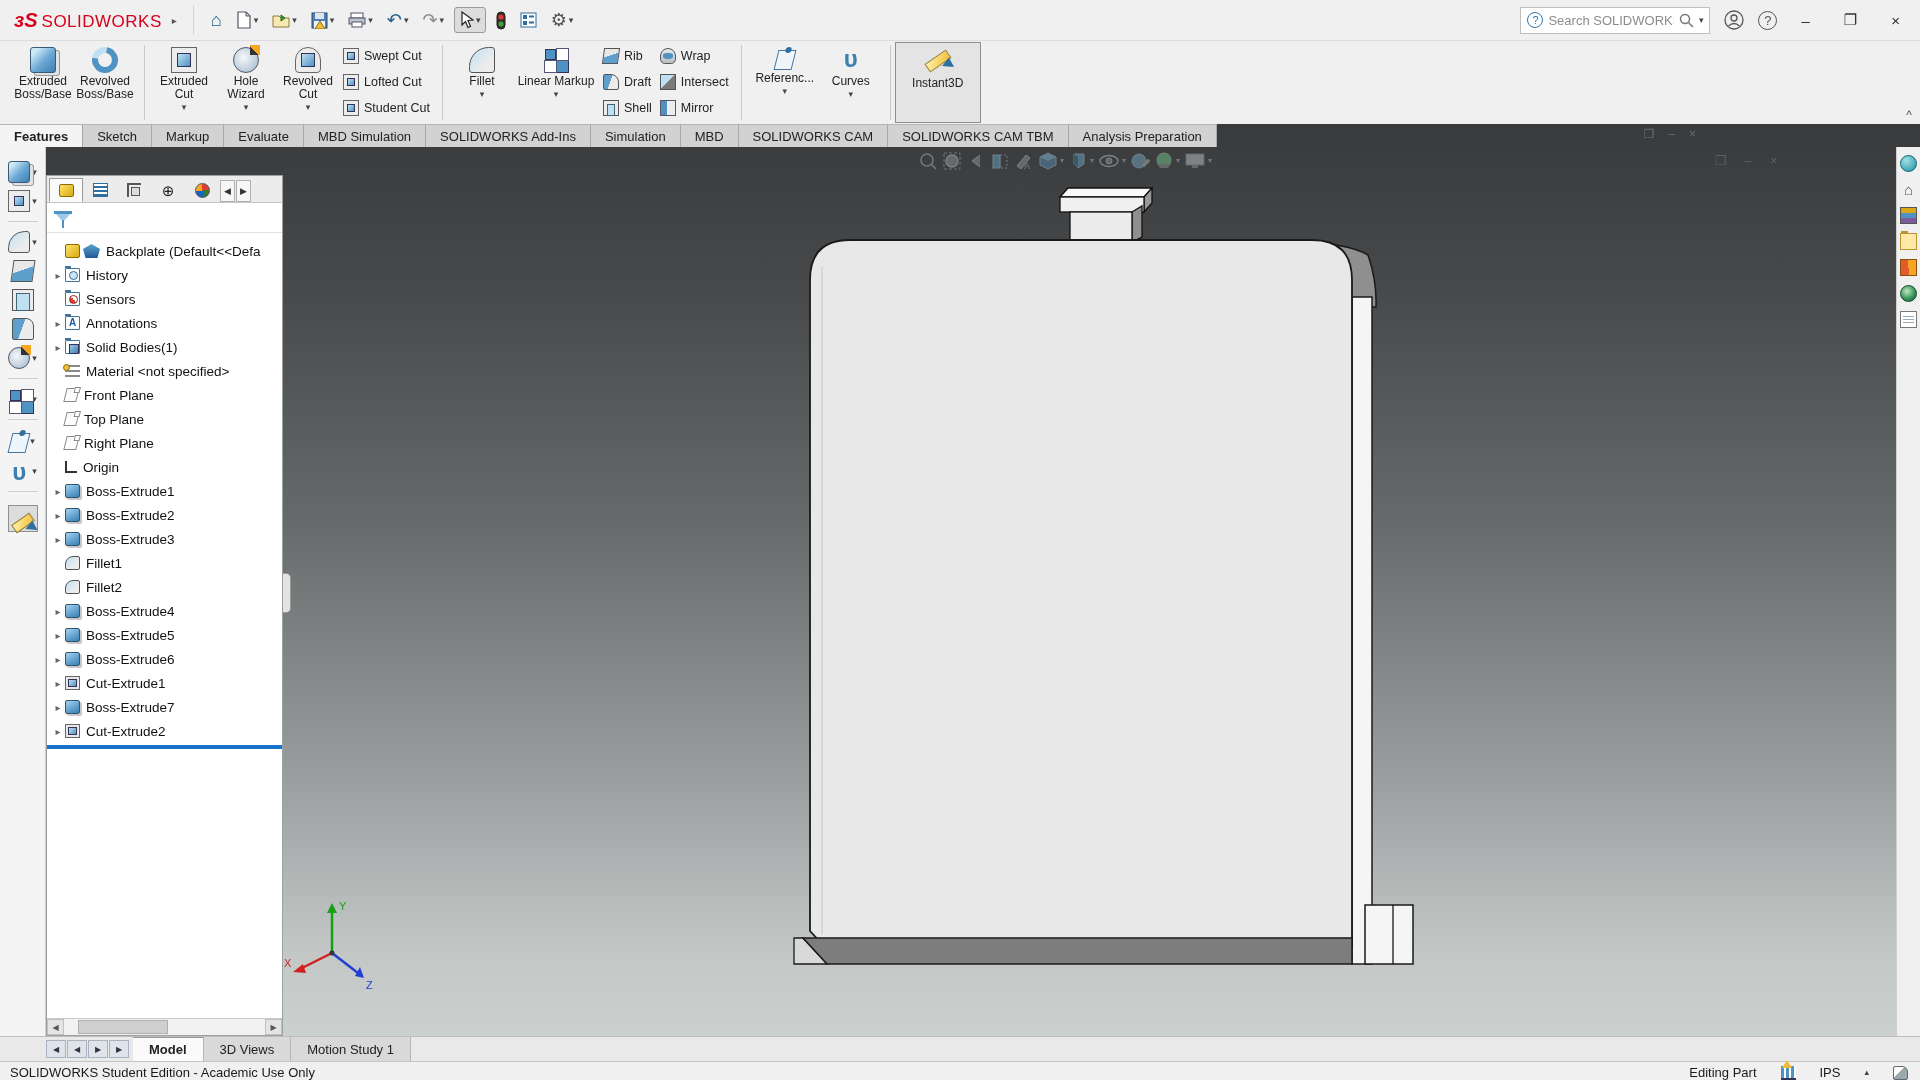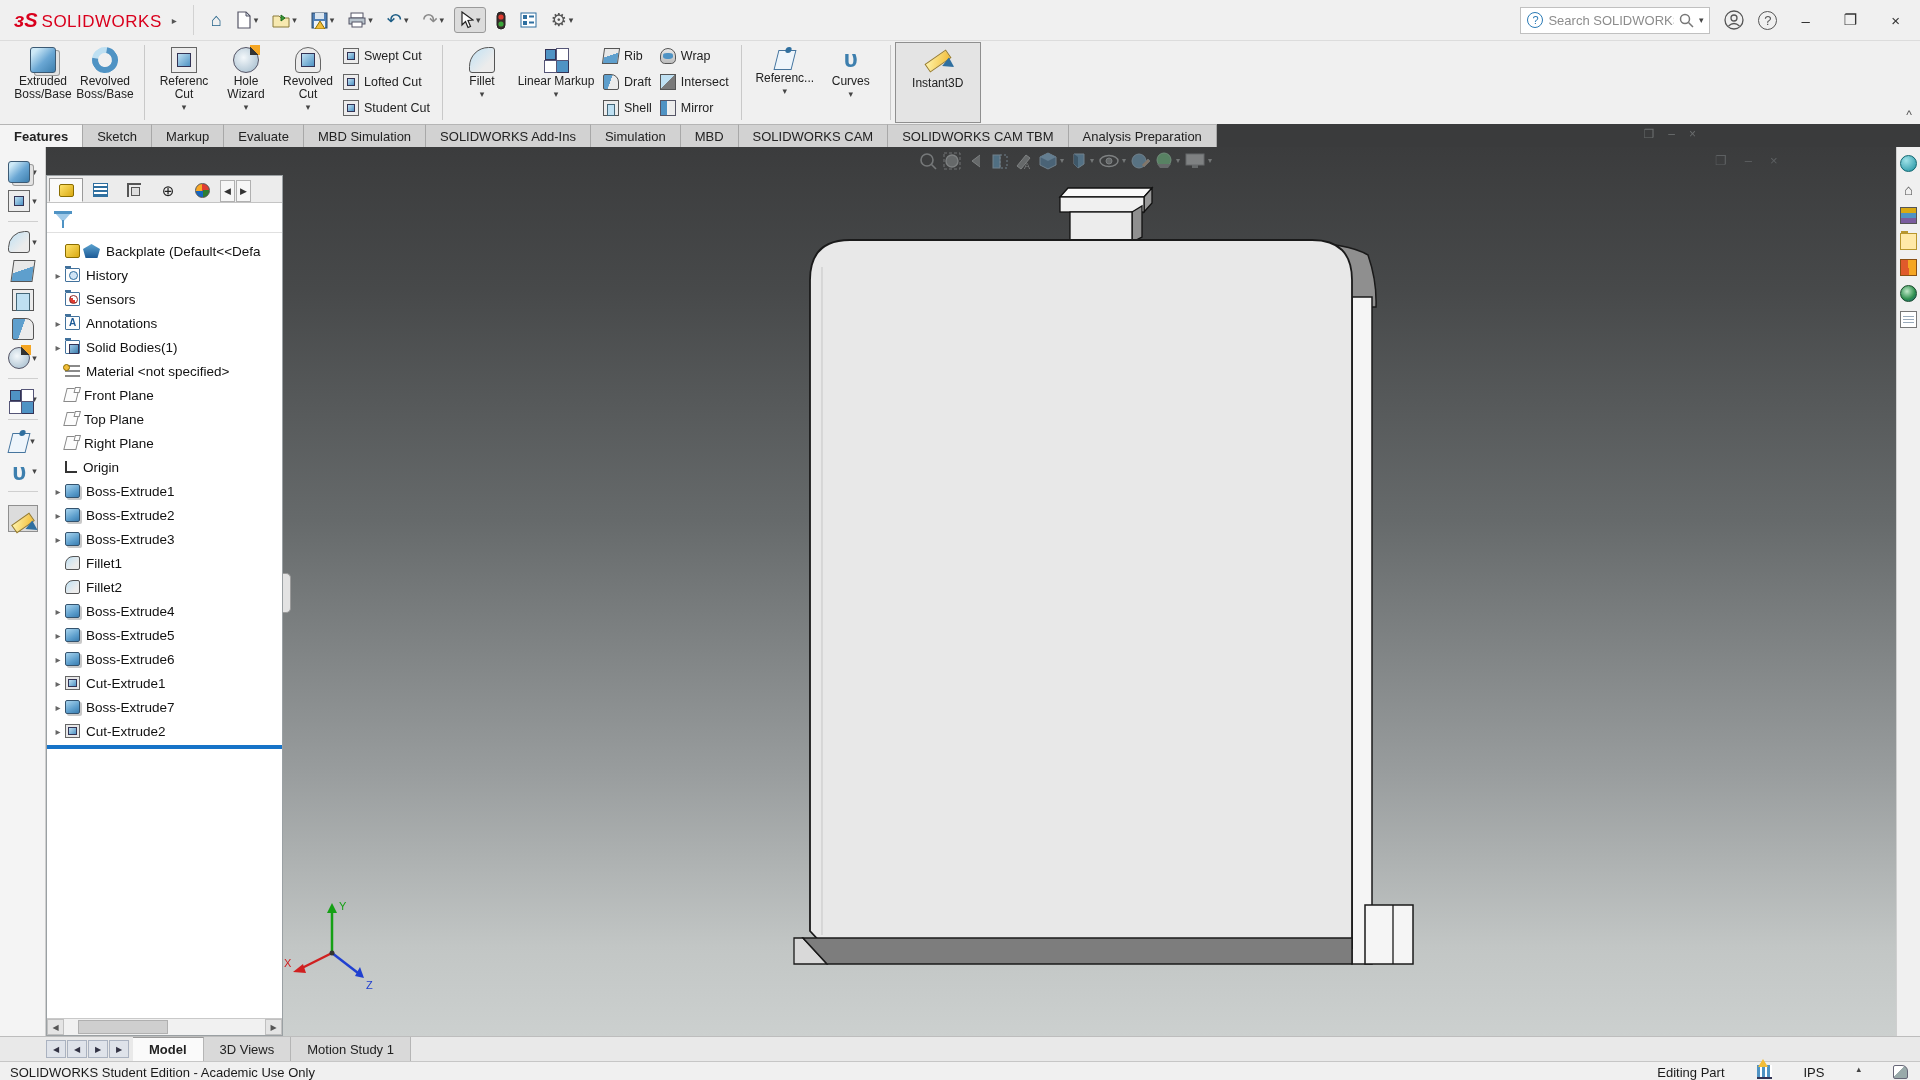--- a/index.html
+++ b/index.html
@@ -138,21 +138,21 @@
   .tp-globe { border-radius:50%; background:radial-gradient(circle at 40% 35%,#bfe8c8,#2e8f4e 60%,#1d5a96); border:1px solid #174a2a;}
   .tp-doc { background:#fff; border:1px solid #777;}
   .tp-doc::after { content:""; position:absolute; inset:3px 2px; background:repeating-linear-gradient(#fff 0 1px,#9ab 1px 2px,#fff 2px 3px);}
   
   #bottomtabs { height:25px; background:#e9e9e9; border-top:1px solid #bdbdbd; display:flex; align-items:stretch;}
   .navbtns { display:flex; align-items:center; padding:0 4px 0 46px; gap:1px;}
   .nb { width:20px; height:18px; background:#dfe3ea; border:1px solid #aab2c0; font-size:8px; color:#334; display:flex; align-items:center; justify-content:center;}
   .btab { padding:0 16px; display:flex; align-items:center; font-size:13px; color:#222; background:#d9d9d9; border-right:1px solid #b5b5b5;}
   .btab.active { background:#fafafa; font-weight:bold; border-top:1px solid #9a9a9a;}
   #statusbar { height:22px; background:#f0f0f0; border-top:1px solid #c6c6c6; display:flex; align-items:center; font-size:13px; color:#1a1a1a; padding:0 10px; position:relative;}
-  #status-right { position:absolute; right:12px; display:flex; gap:32px;}
+  #status-right { position:absolute; right:12px; display:flex; align-items:center; gap:24px;}
   .st-ico { width:15px; height:14px; position:relative;}
   .st-pat { background:repeating-linear-gradient(90deg,#4f93c4 0 3px,#fff 3px 5px); border-bottom:2px solid #335;}
   .st-pat::after { content:""; position:absolute; left:1px; top:-6px; border-left:5px solid transparent; border-right:5px solid transparent; border-bottom:8px solid #f2bd39;}
   .st-quill { background:linear-gradient(135deg,#fff 40%,#9aa 41%); border:1px solid #667; border-radius:2px 6px 2px 2px;}
 </style>
 </head>
 <body>
 
 <div id="titlebar">
   <div class="logo">
@@ -260,21 +260,21 @@
     </div>
     <div class="rlg">
       <span class="ri ring"></span>
       <span class="rlabel">Revolved Boss/Base</span>
     </div>
   </div>
   <div class="rdiv"></div>
   <div class="rgroup">
     <div class="rlg">
       <span class="ri cutc"></span>
-      <span class="rlabel">Referenc Cut</span>
+      <span class="rlabel">Extruded Cut</span>
       <span class="dd">▾</span>
     </div>
     <div class="rlg">
       <span class="ri wiz"></span>
       <span class="rlabel">Hole Wizard</span>
       <span class="dd">▾</span>
     </div>
     <div class="rlg">
       <span class="ri cutc" style="border-radius:50% 50% 4px 4px"></span>
       <span class="rlabel">Revolved Cut</span>

